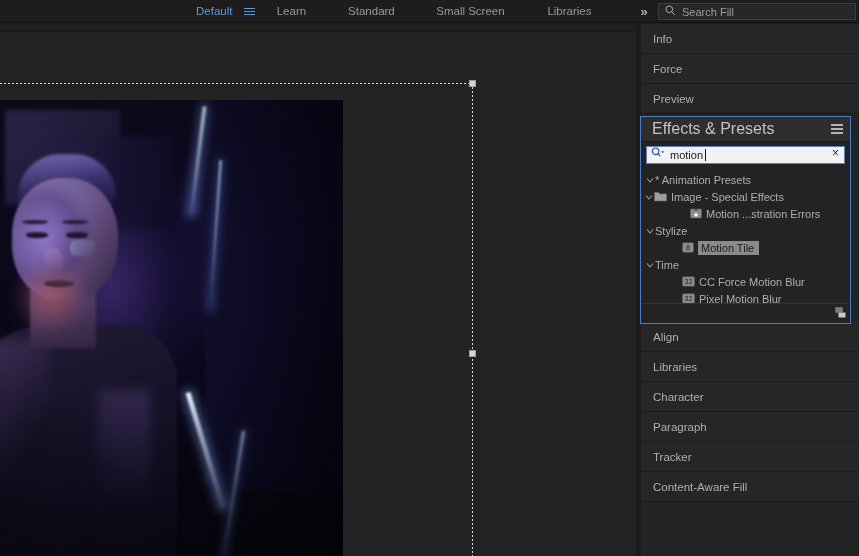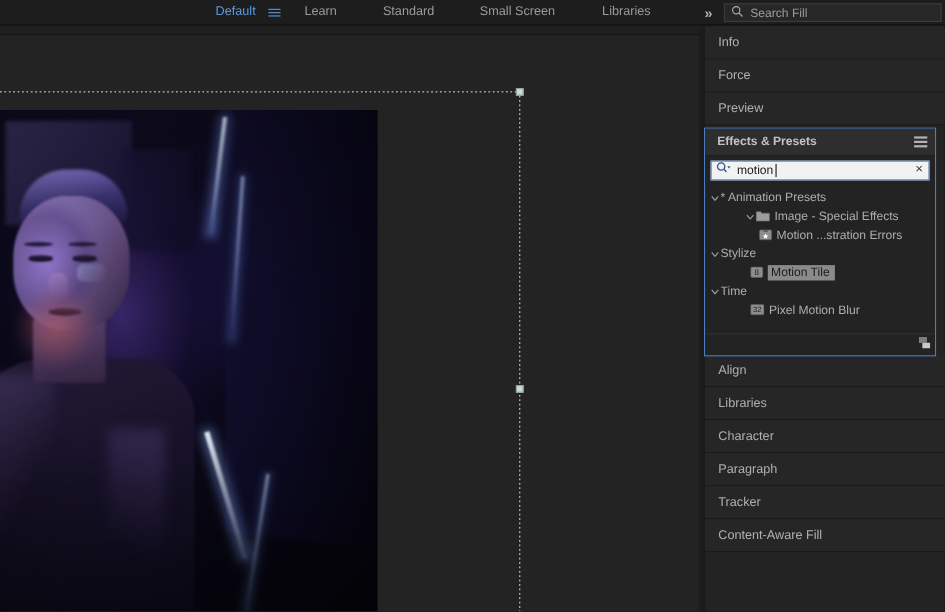--- a/index.html
+++ b/index.html
@@ -241,21 +241,21 @@
     width: 211px; height: 208px;
     border: 1px solid #4a7ec4;
     background: #232323;
   }
   .fx-head {
     height: 25px; background: #2e2e2e;
     display: flex; align-items: center; justify-content: space-between;
     padding: 0 7px 0 11px;
     border-bottom: 1px solid #1d1d1d;
   }
-  .fx-title { font-size: 11px; color: #c2c2c2; font-weight: bold; }
+  .fx-title { font-size: 16px; color: #c2c2c2; }
   .fx-menu .bars i {
     display: block; width: 12px; height: 1.5px; background: #b4b4b4; margin: 2.5px 0;
   }
   .fx-search-wrap { padding: 4px 5px 3px 5px; background: #232323; }
   .fx-search {
     height: 18px; background: #f2f2f2;
     border: 1px solid #5b84bd;
     display: flex; padding: 0 4px;
   }
   .fx-search .mag2 { flex: 0 0 auto; margin-right: 5px; }
@@ -287,21 +287,21 @@
     width: 10px; flex: 0 0 auto;
     display: flex; align-items: center; justify-content: center;
     color: #9a9a9a;
   }
   .tree-row .ico { flex: 0 0 auto; margin-right: 4px; display: flex; align-items: center; }
   .tree-row .lbl { overflow: hidden; text-overflow: ellipsis; }
   .tree-row .lbl.sel {
     background: #8a8a8a; color: #1c1c1c; padding: 1px 5px 1px 3px;
   }
   .ind-0 { padding-left: 3px; }
-  .ind-1 { padding-left: 2px; margin-left: 33px; }
+  .ind-1 { padding-left: 2px; }
   .ind-2 { padding-left: 48px; }
   .ind-2b { padding-left: 40px; }
 
   .fx-footer {
     position: absolute; left: 1px; bottom: 1px;
     width: 207px; height: 19px;
     background: #232323;
     border-top: 1px solid #343434;
     display: flex; align-items: flex-end; justify-content: flex-end;
     padding: 0 2px 1px 0;
@@ -528,20 +528,29 @@
 
       <div class="tree-row ind-0">
         <span class="twisty">
           <svg width="8" height="8" viewBox="0 0 8 8">
               <path d="M1 2.5 L4 6 L7 2.5" fill="none" stroke="#9a9a9a" stroke-width="1.1"></path>
             </svg>
         </span>
         <span class="lbl">Time</span>
       </div>
 
+      <div class="tree-row ind-2b">
+        <span class="ico">
+          <svg width="13" height="11" viewBox="0 0 13 11">
+            <rect x="0.5" y="0.8" width="12" height="9.4" rx="1.2" fill="#8d8d8d" stroke="#5c5c5c" stroke-width="0.6"></rect>
+            <text x="6.5" y="8" font-size="7" font-family="Liberation Sans, sans-serif" fill="#1e1e1e" text-anchor="middle">32</text>
+          </svg>
+        </span>
+        <span class="lbl">CC Force Motion Blur</span>
+      </div>
 
       <div class="tree-row ind-2b">
         <span class="ico">
           <svg width="13" height="11" viewBox="0 0 13 11">
             <rect x="0.5" y="0.8" width="12" height="9.4" rx="1.2" fill="#8d8d8d" stroke="#5c5c5c" stroke-width="0.6"></rect>
             <text x="6.5" y="8" font-size="7" font-family="Liberation Sans, sans-serif" fill="#1e1e1e" text-anchor="middle">32</text>
           </svg>
         </span>
         <span class="lbl">Pixel Motion Blur</span>
       </div>

